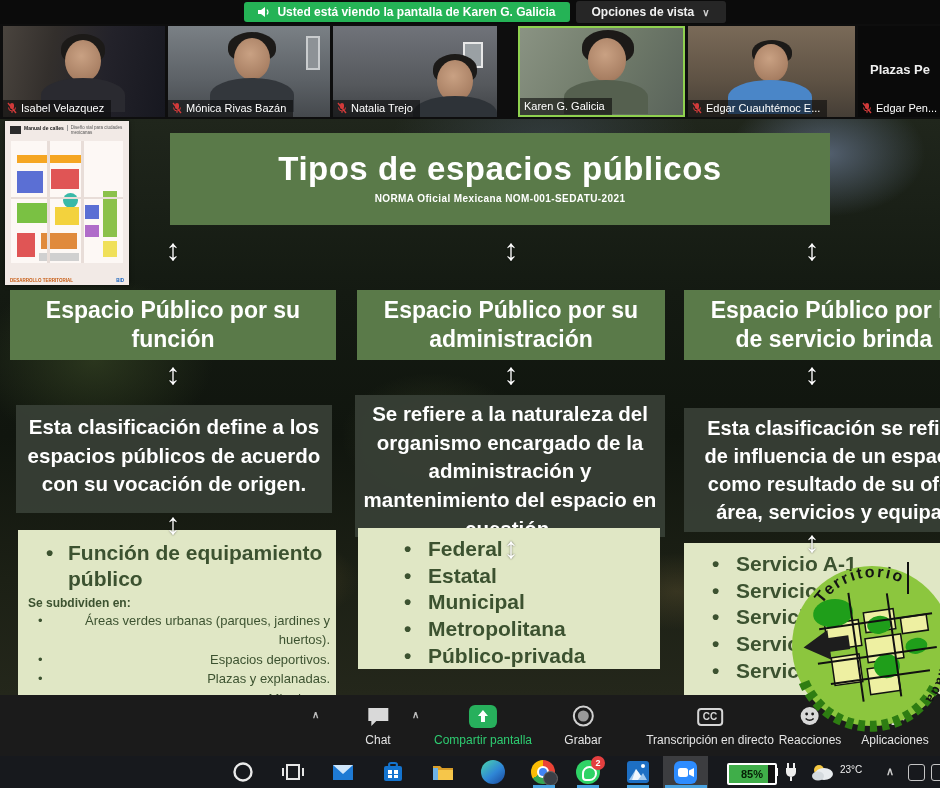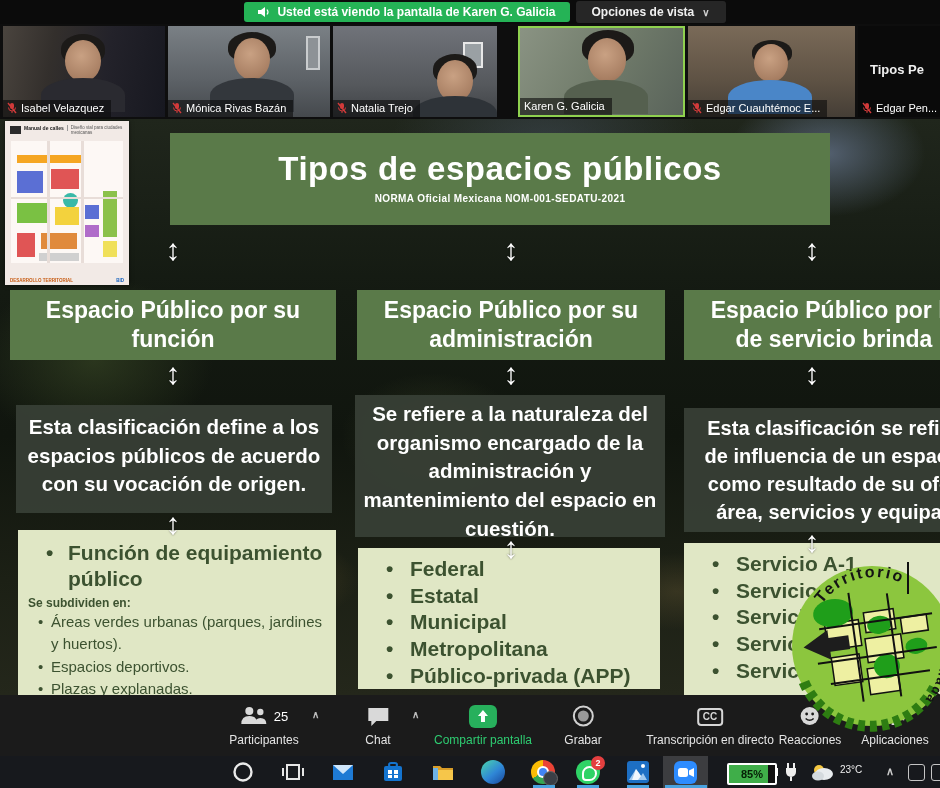--- a/index.html
+++ b/index.html
@@ -66,29 +66,29 @@
 
   .desc{position:absolute;background:rgba(56,64,54,.93);color:#fff;font-weight:bold;
         font-size:20.5px;line-height:1.4;text-align:center;box-sizing:border-box;
         padding:8px 4px;white-space:pre-line;}
   .d1{left:16px;top:286px;width:316px;height:108px;}
   .d2{left:355px;top:276px;width:310px;height:142px;padding-top:5px;}
   .d3{left:684px;top:289px;width:290px;height:124px;font-size:20px;padding-top:6px;}
 
   .lightbox{position:absolute;background:#e0e7c5;color:#3c5230;box-sizing:border-box;overflow:hidden;}
   .b1{left:18px;top:411px;width:318px;height:166px;padding:8px 6px 0 6px;}
-  .b2{left:358px;top:429px;width:302px;height:141px;padding:8px 10px;}
+  .b2{left:358px;top:409px;width:302px;height:141px;padding:8px 28px;}
   .b3{left:684px;top:424px;width:280px;height:153px;padding:8px 10px;}
 
   .big-bullet{position:relative;font-size:21px;font-weight:bold;line-height:1.25;
               padding-left:44px;margin:2px 0;}
   .big-bullet::before{content:"•";position:absolute;left:22px;top:0;}
   .sub-head{font-size:12px;font-weight:bold;margin:3px 0 1px 4px;}
   ul.subs{list-style:none;margin:0;padding:0 0 0 14px;}
-  ul.subs li{position:relative;font-size:15px;line-height:1.5;padding-left:13px;}
+  ul.subs li{position:relative;font-size:13px;line-height:1.5;padding-left:13px;text-align:right;}
   ul.subs li::before{content:"•";position:absolute;left:0;top:0;}
   ul.bigs{list-style:none;margin:0;padding:0;}
   ul.bigs li{position:relative;font-size:21px;font-weight:bold;line-height:1.27;padding-left:42px;}
   ul.bigs li::before{content:"•";position:absolute;left:18px;top:0;}
 
   .arrow{position:absolute;color:#fff;font-size:30px;font-weight:bold;text-align:center;
          text-shadow:0 0 2px rgba(0,0,0,.6);line-height:1;z-index:8;}
   .ac1{left:10px;width:326px;} .ac2{left:357px;width:308px;} .ac3{left:684px;width:256px;}
   .ra{top:116px;} .rb{top:240px;}
   .rc1{top:390px;} .rc2{top:414px;} .rc3{top:408px;}
@@ -237,21 +237,21 @@
           <rect x="3" y="1" width="4" height="6" rx="2" fill="#d23a3a"></rect>
           <path d="M1.5 5.5 Q1.5 9 5 9 Q8.5 9 8.5 5.5" stroke="#d23a3a" fill="none"></path>
           <line x1="5" y1="9" x2="5" y2="11" stroke="#d23a3a"></line>
           <line x1="1" y1="1" x2="9" y2="11" stroke="#d23a3a" stroke-width="1.4"></line>
         </svg>
         <span>Edgar Cuauhtémoc E...</span>
       </div>
     </div>
 
     <div class="tile t6">
-      <div class="center-name">Tipos  Pe</div>
+      <div class="center-name">Plazas  Pe</div>
       <div class="nametag">
         <svg width="10" height="12" viewBox="0 0 10 12">
           <rect x="3" y="1" width="4" height="6" rx="2" fill="#d23a3a"></rect>
           <path d="M1.5 5.5 Q1.5 9 5 9 Q8.5 9 8.5 5.5" stroke="#d23a3a" fill="none"></path>
           <line x1="5" y1="9" x2="5" y2="11" stroke="#d23a3a"></line>
           <line x1="1" y1="1" x2="9" y2="11" stroke="#d23a3a" stroke-width="1.4"></line>
         </svg>
         <span>Edgar Pen...</span>
       </div>
     </div>
@@ -375,32 +375,20 @@
       <textPath href="#tnArcTop">Territorio</textPath>
     </text>
     <text font-size="13" font-weight="bold" fill="#141414" letter-spacing="1.5" font-family="Liberation Sans, sans-serif">
       <textPath href="#tnArcSide">Nómada</textPath>
     </text>
     <line x1="122" y1="2" x2="122" y2="34" stroke="#111" stroke-width="2"></line>
   </svg>
 
   <div class="ztoolbar">
 
-    <div class="zt-item" style="left:264px;">
-      <div class="zt-iconrow">
-        <svg width="30" height="20" viewBox="0 0 30 20">
-          <circle cx="10" cy="5" r="4" fill="#d9d9d9"></circle>
-          <path d="M2 18 Q2 10 10 10 Q18 10 18 18 Z" fill="#d9d9d9"></path>
-          <circle cx="21" cy="6" r="3.2" fill="#d9d9d9"></circle>
-          <path d="M15.5 18 Q16 12 21 12 Q27 12 27 18 Z" fill="#d9d9d9"></path>
-        </svg>
-        <span class="zt-count">25</span>
-      </div>
-      <span>Participantes</span>
-    </div>
     <span class="zt-chev" style="left:312px;">∧</span>
 
     <div class="zt-item" style="left:378px;">
       <div class="zt-iconrow">
         <svg width="24" height="22" viewBox="0 0 24 22">
           <path d="M2 3 h20 v13 h-12 l-5 5 v-5 h-3 Z" fill="#d9d9d9"></path>
         </svg>
       </div>
       <span>Chat</span>
     </div>

